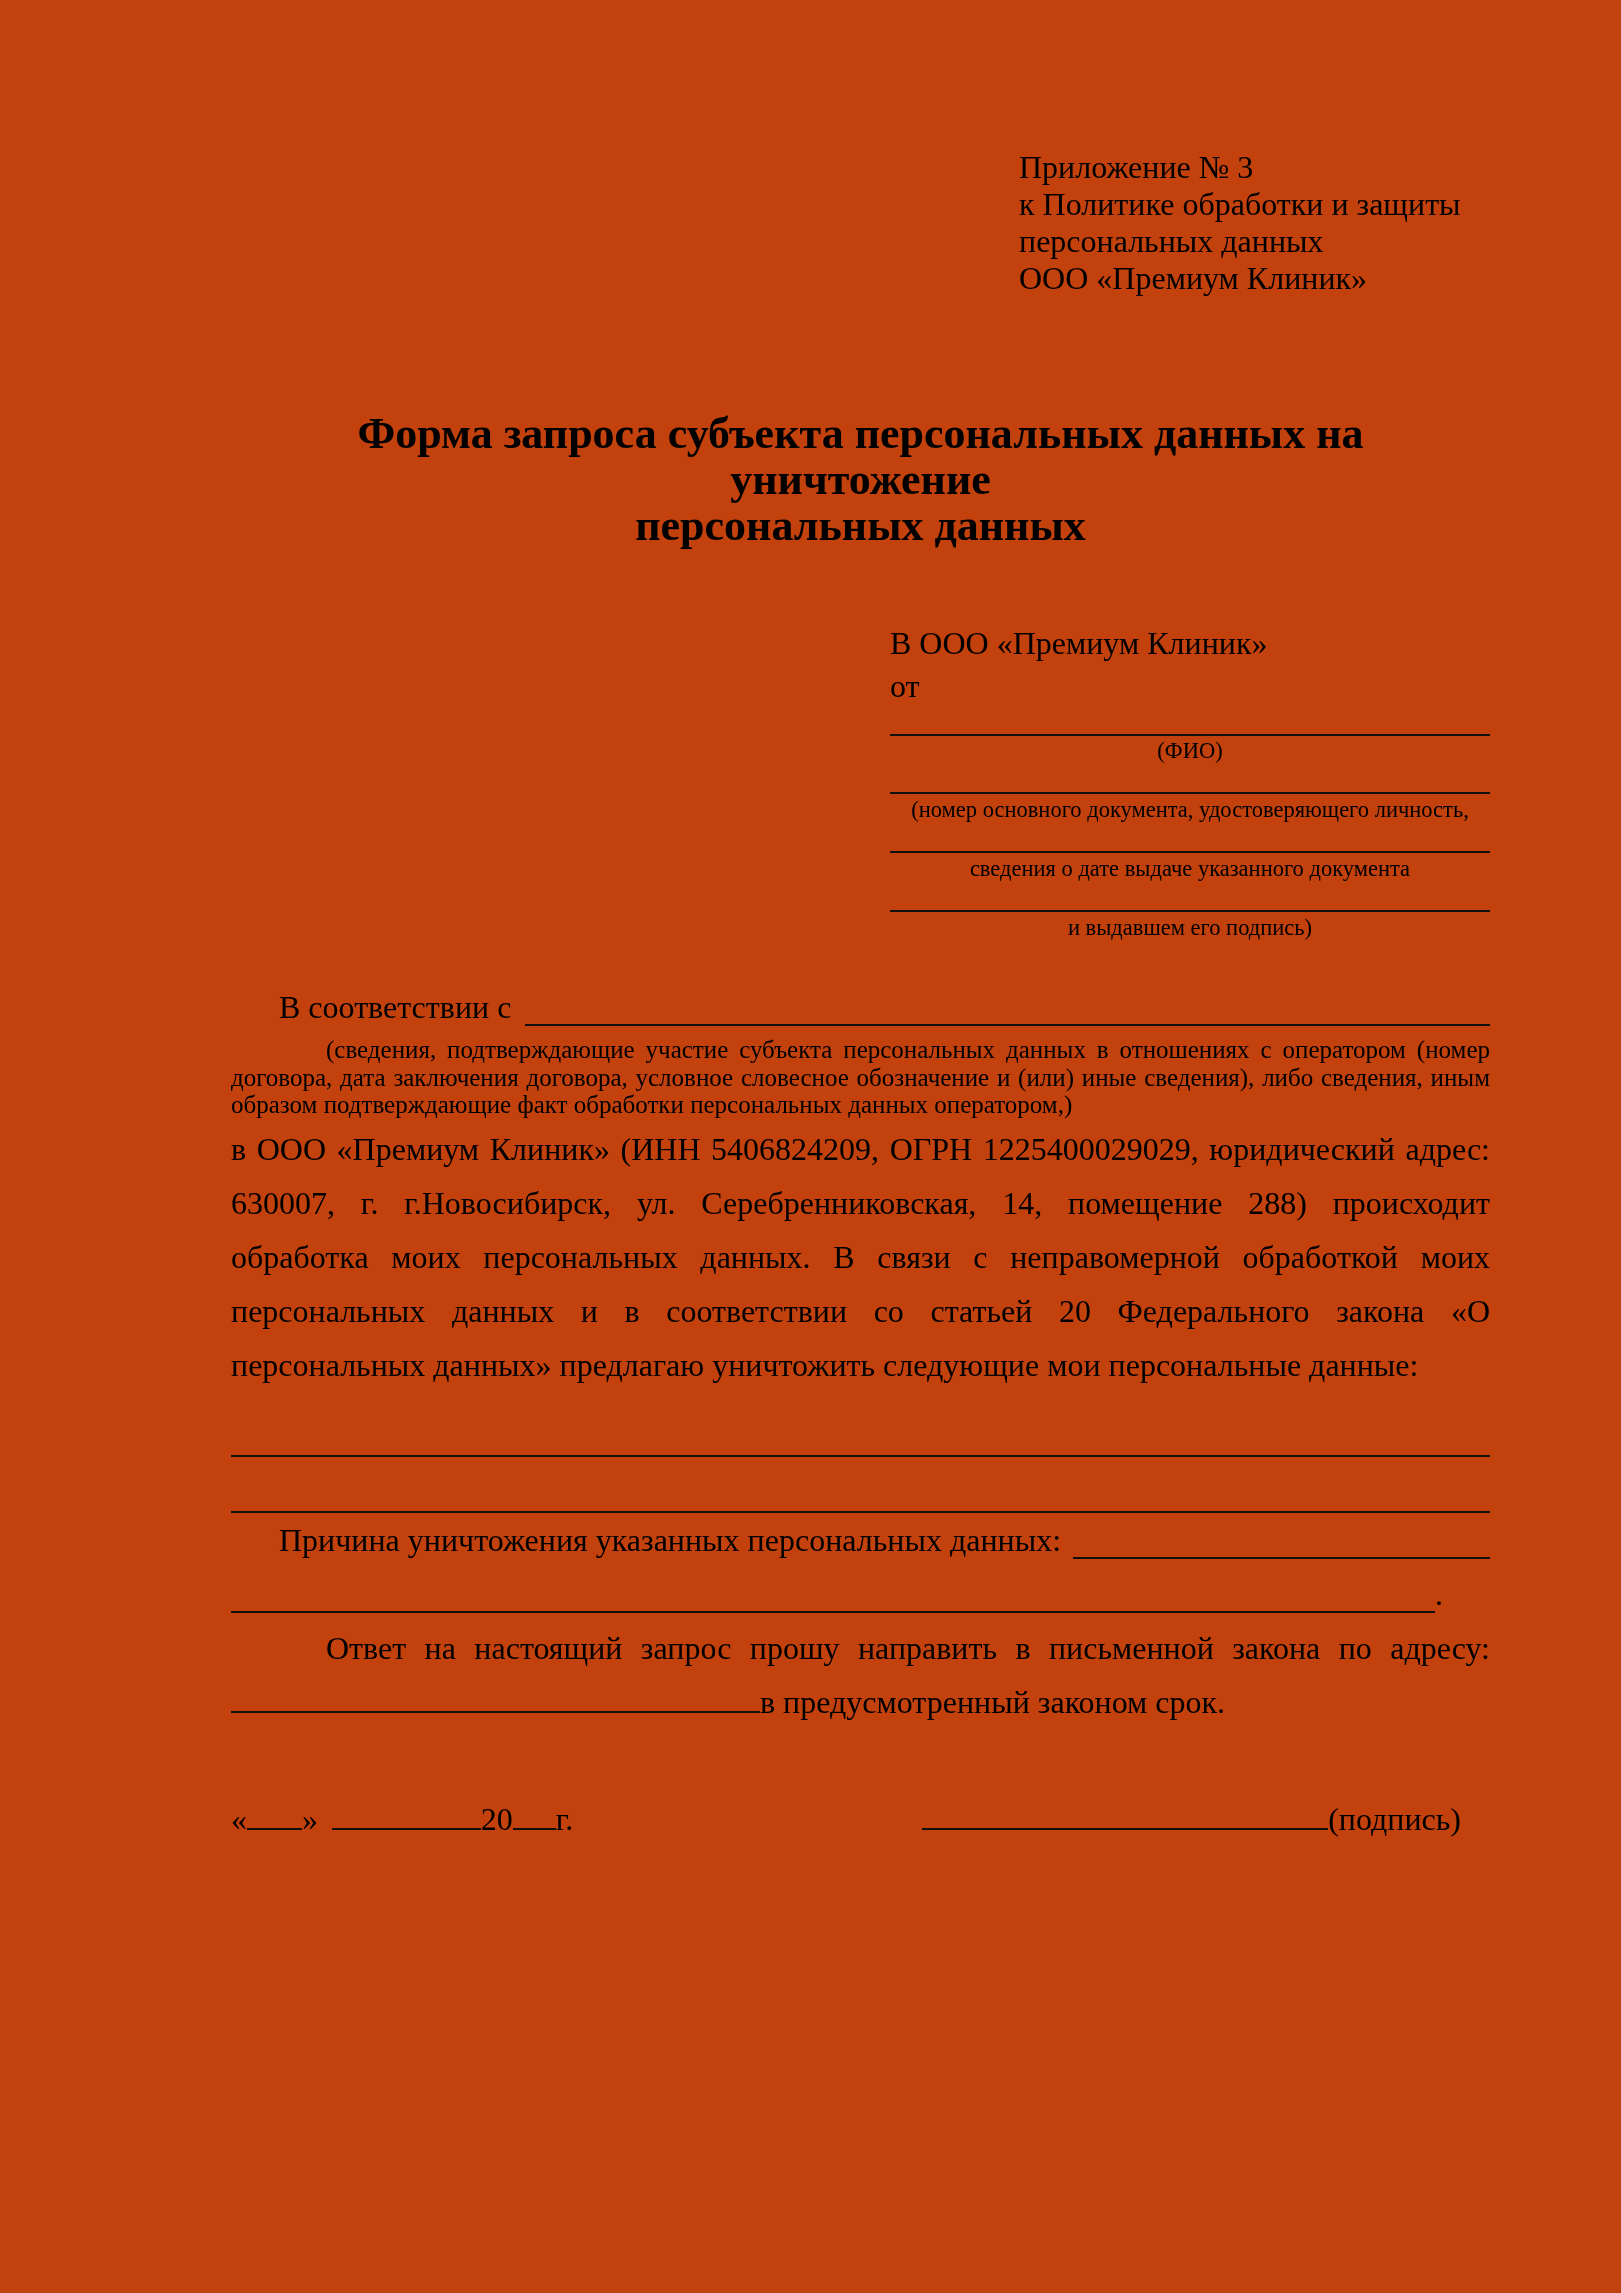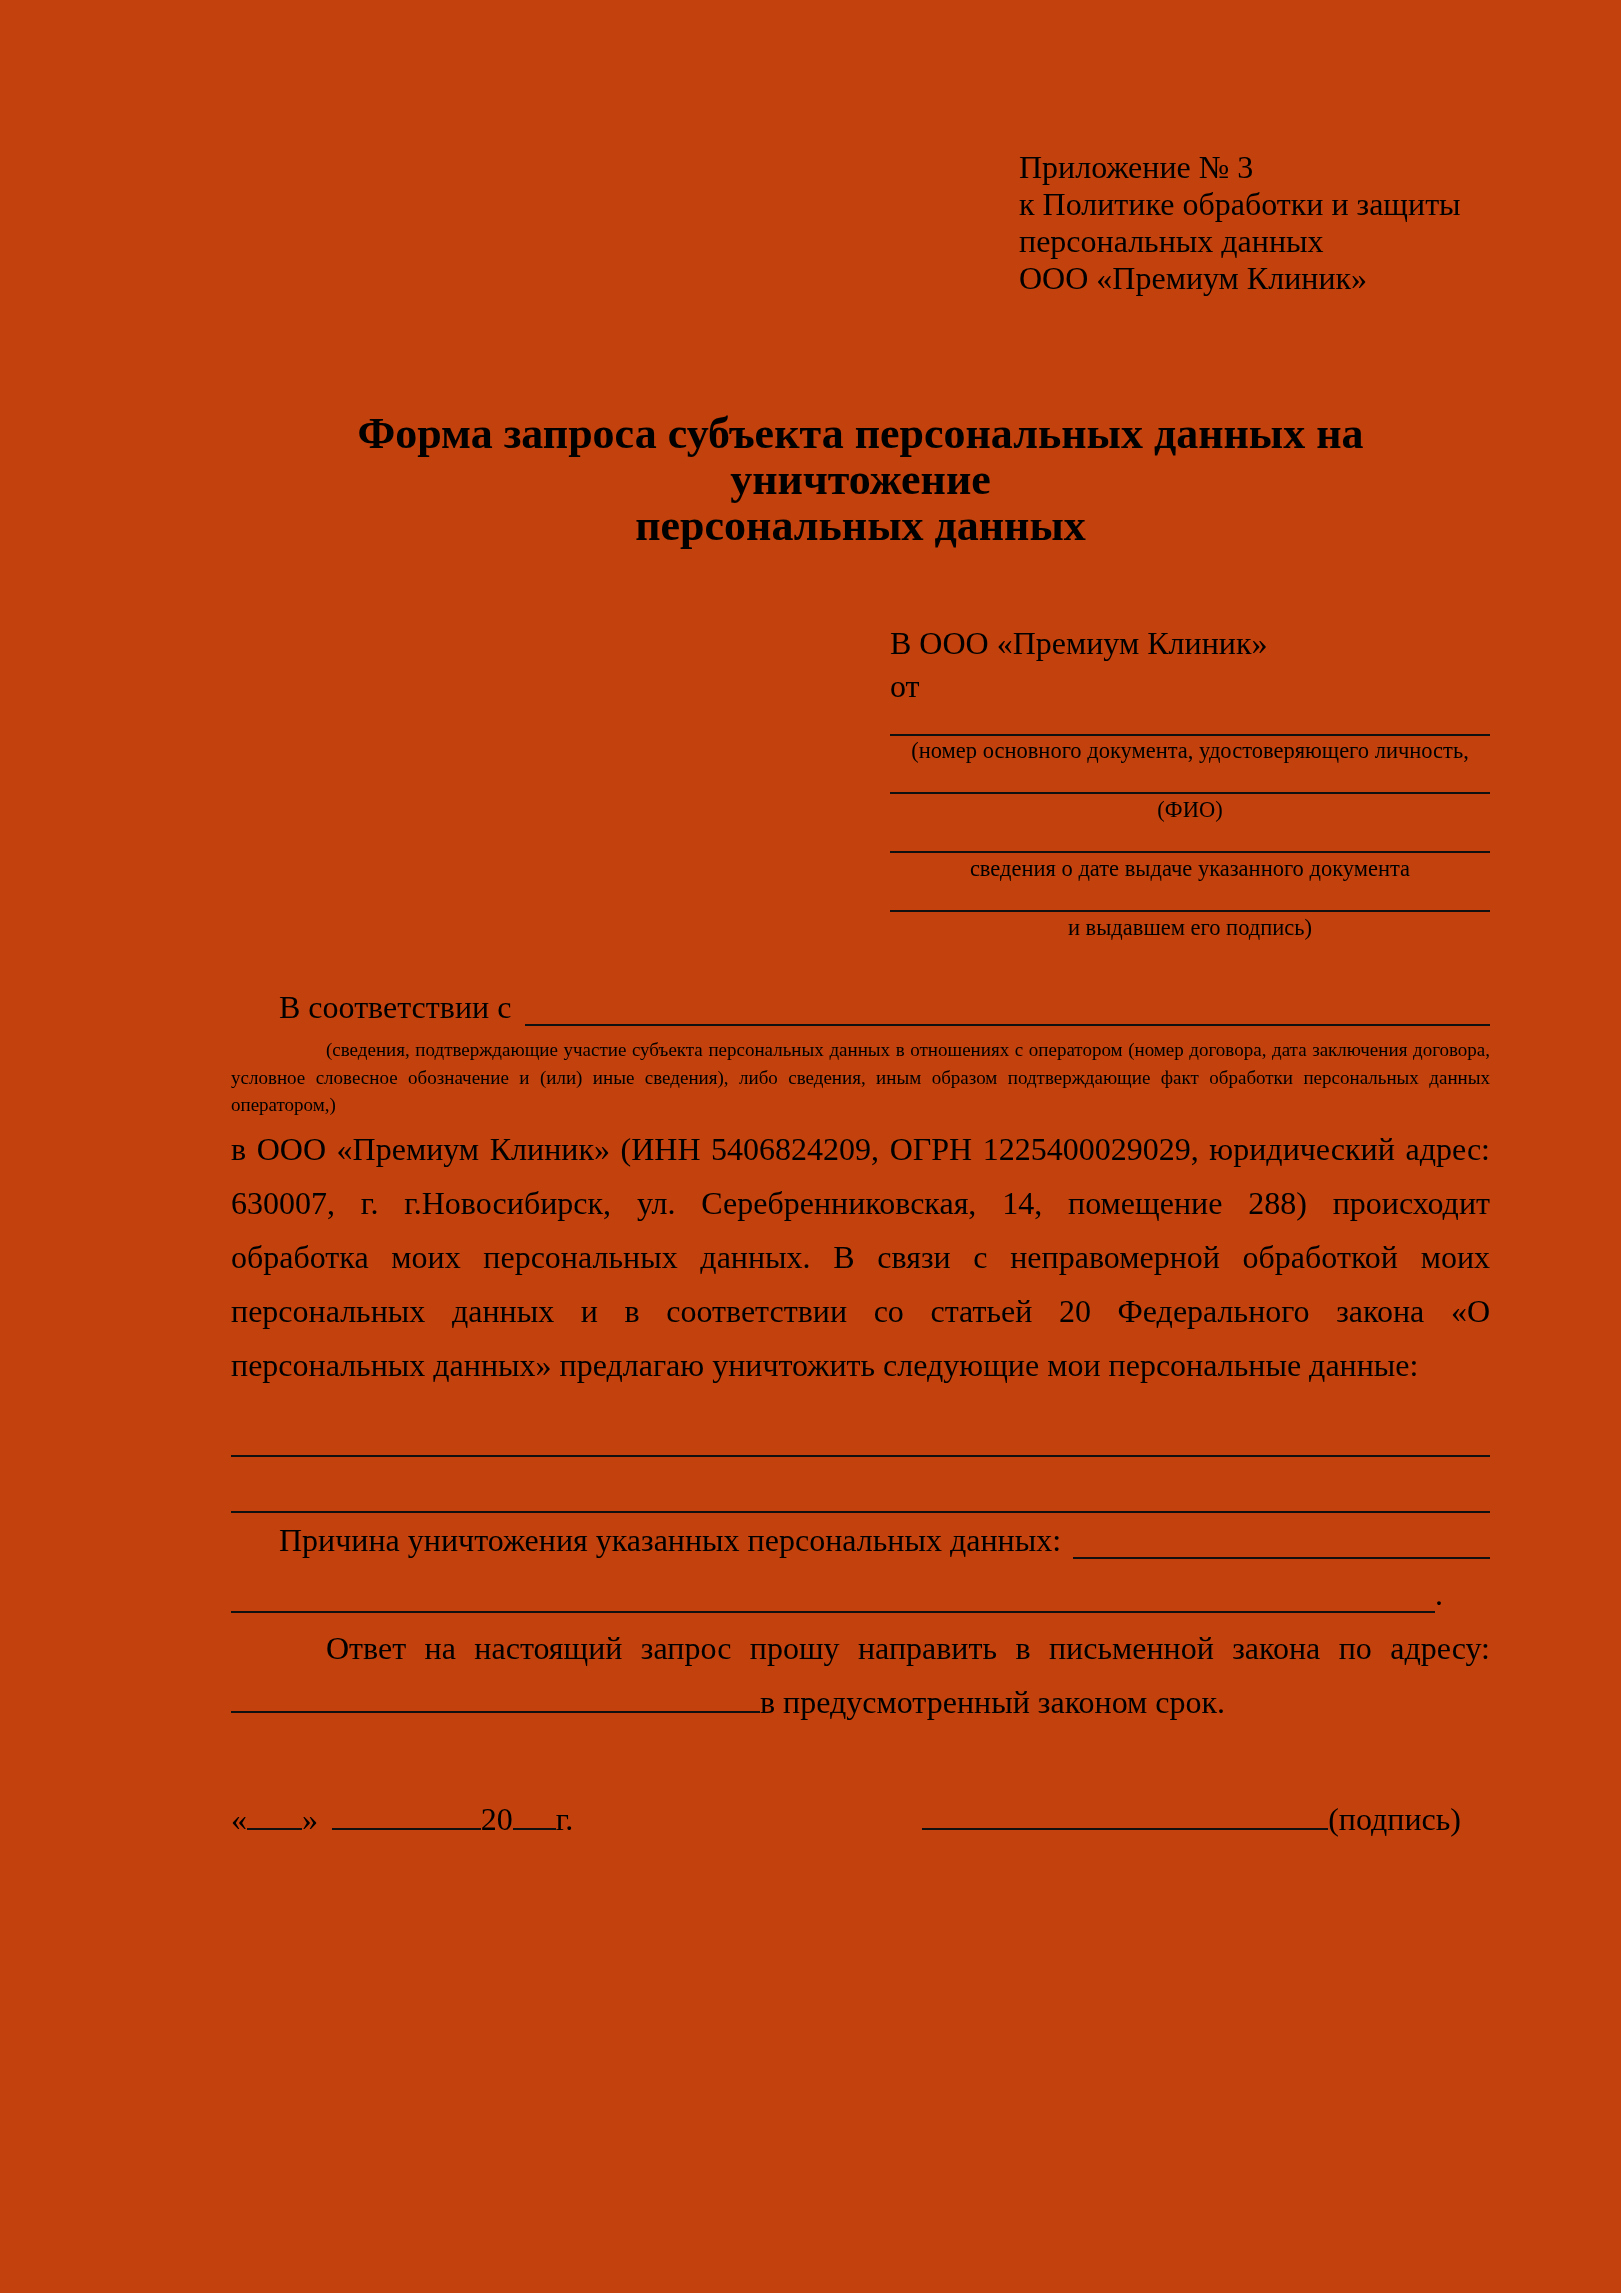--- a/index.html
+++ b/index.html
@@ -41,21 +41,21 @@
 
   
   .ruled-row { display:flex; align-items:stretch; line-height:54px; }
   .ruled-row .label { white-space:nowrap; }
   .ruled-row .grow { flex:1 1 auto; border-bottom:2.9px solid #101010; margin-bottom:7.8px; }
   .indent { margin-left:48px; }
 
   .accordance { margin-top:39px; }
 
   .small-note {
-    font-size:19px; line-height:27.4px;
+    font-size:25px; line-height:27.4px;
     text-align:justify; text-indent:95px;
     margin-top:2px;
   }
 
   .main-para {
     text-align:justify;
     line-height:54px;
     margin-top:3.9px;
   }
 
@@ -115,25 +115,25 @@
     <div>Форма запроса субъекта персональных данных на уничтожение</div>
     <div>персональных данных</div>
   </div>
 
   <div class="addressee">
     <div class="addr-line">В ООО «Премиум Клиник»</div>
     <div class="addr-line">от</div>
 
     <div class="field">
       <div class="rule"></div>
-      <div class="caption">(номер основного документа, удостоверяющего личность,</div>
+      <div class="caption">(ФИО)</div>
     </div>
     <div class="field">
       <div class="rule"></div>
-      <div class="caption">(ФИО)</div>
+      <div class="caption">(номер основного документа, удостоверяющего личность,</div>
     </div>
     <div class="field">
       <div class="rule"></div>
       <div class="caption">сведения о дате выдаче указанного документа</div>
     </div>
     <div class="field">
       <div class="rule"></div>
       <div class="caption">и выдавшем его подпись)</div>
     </div>
   </div>

